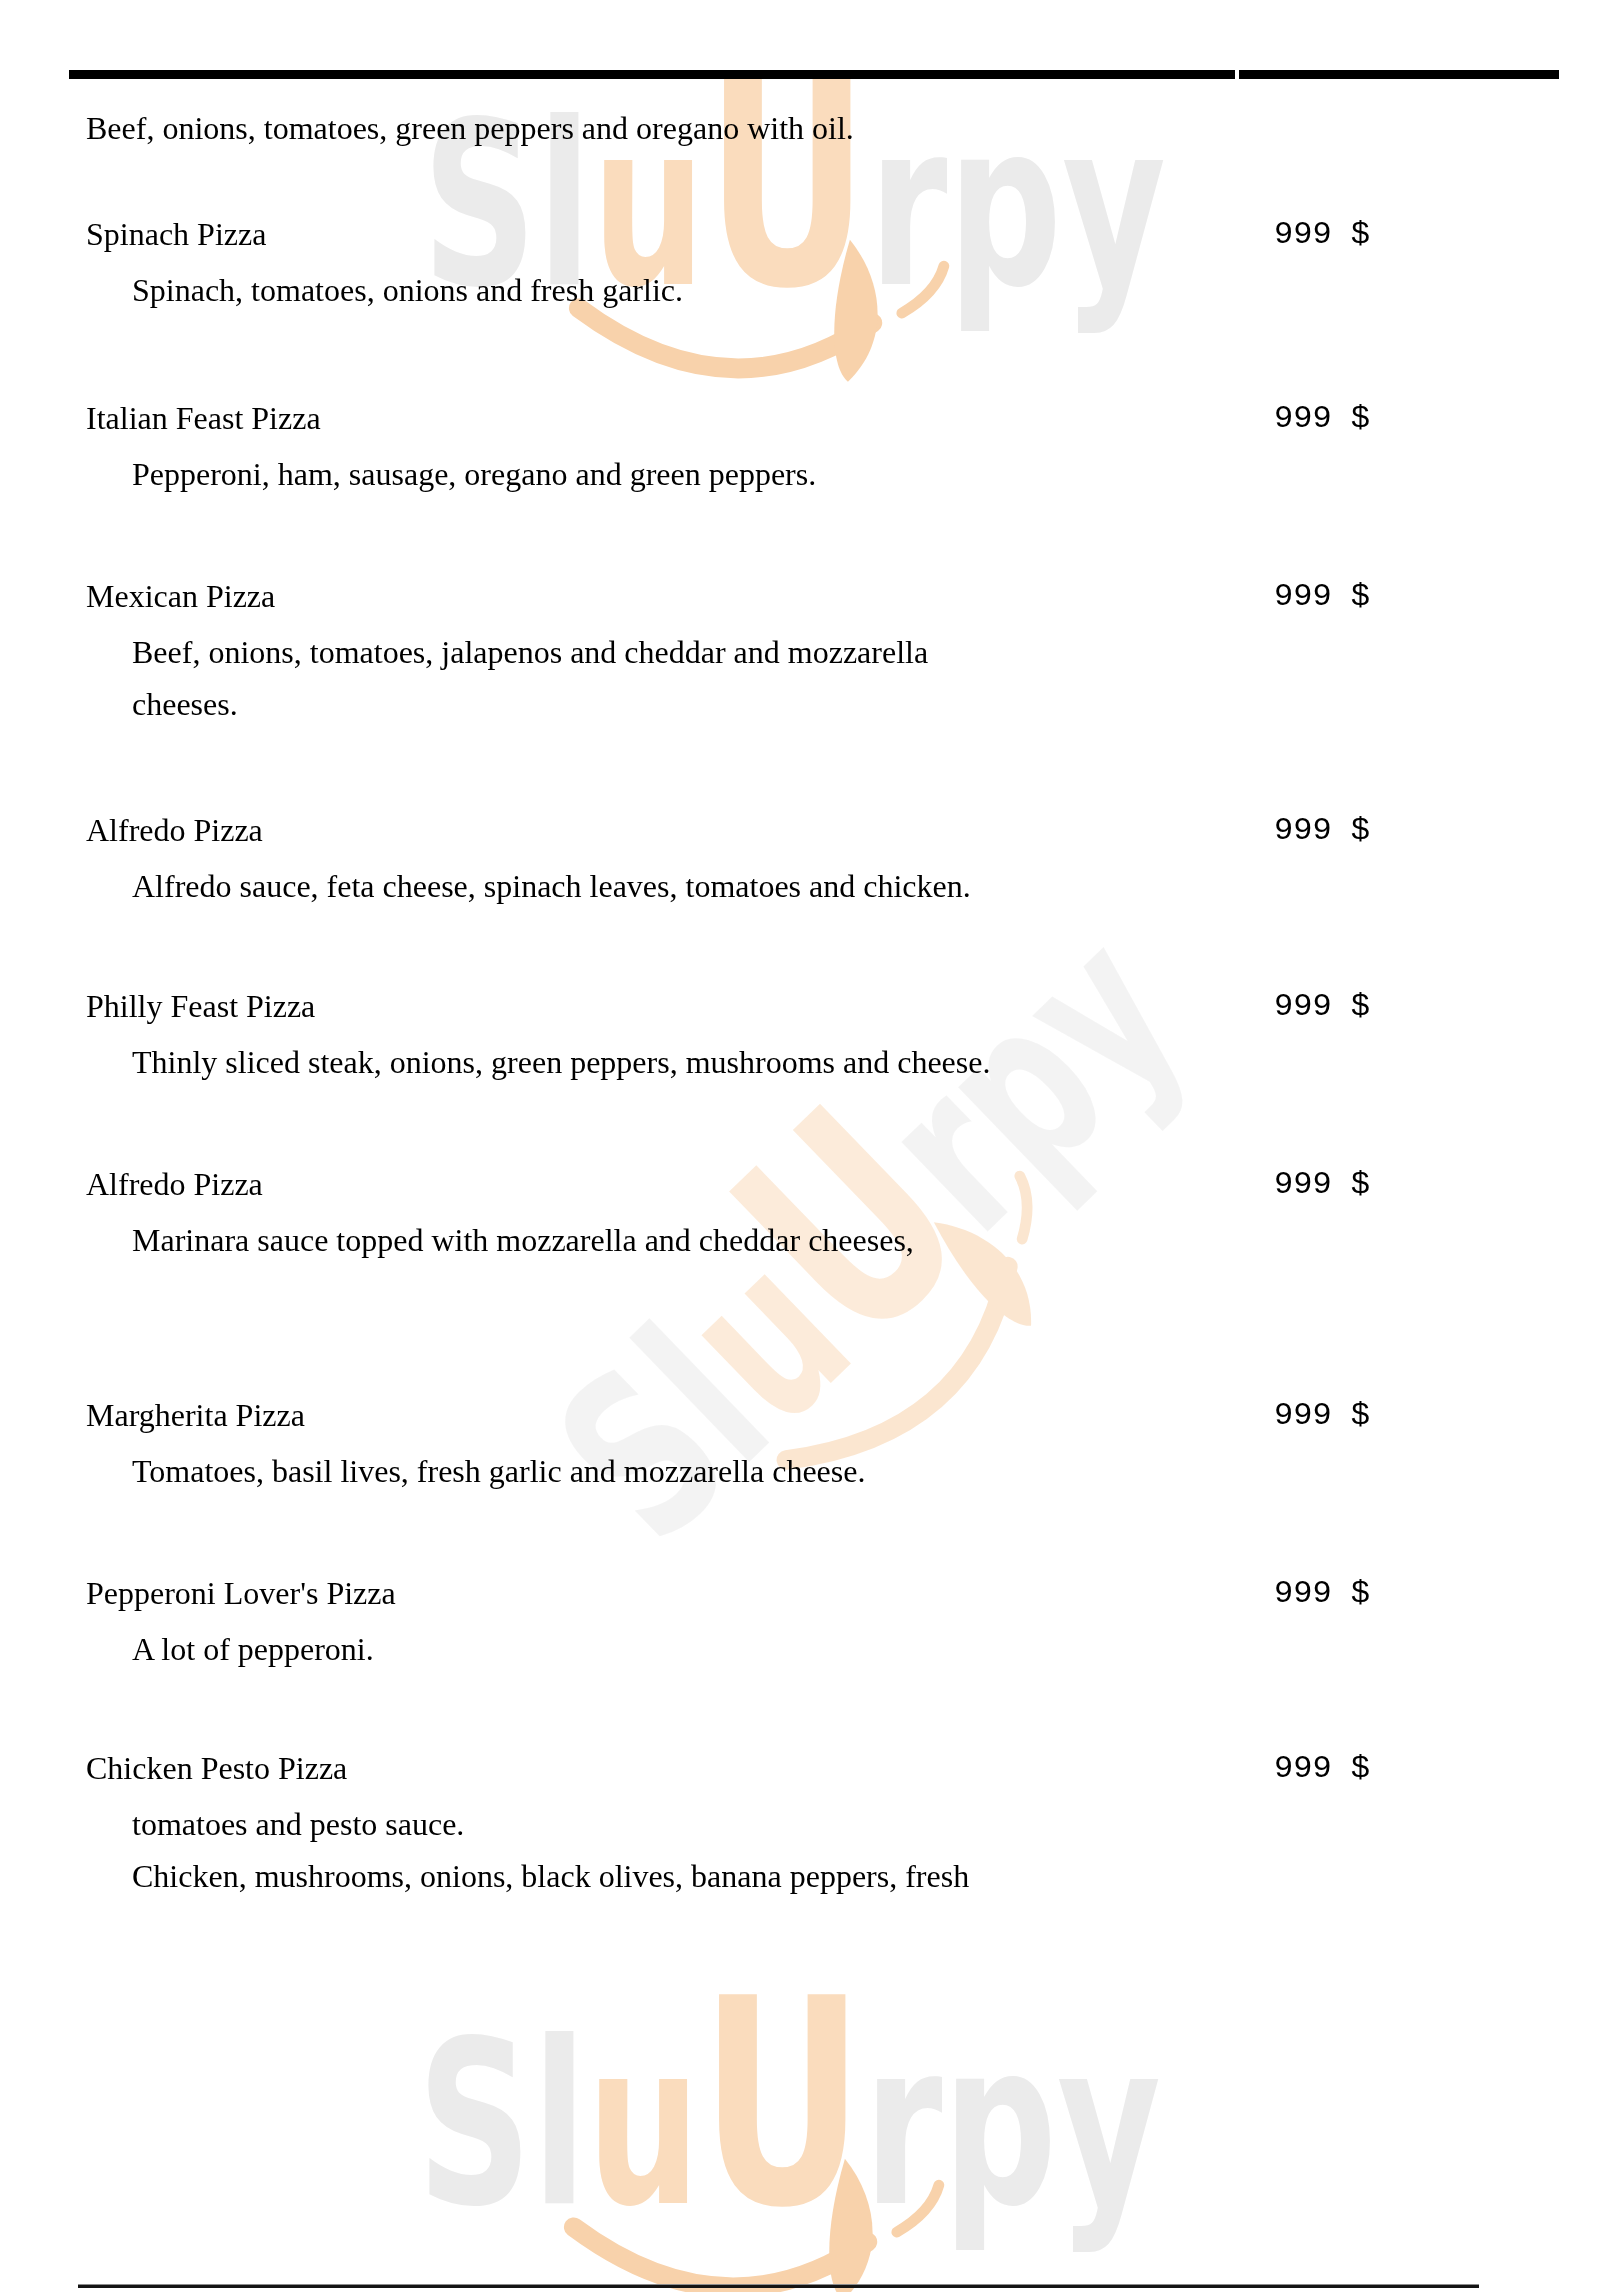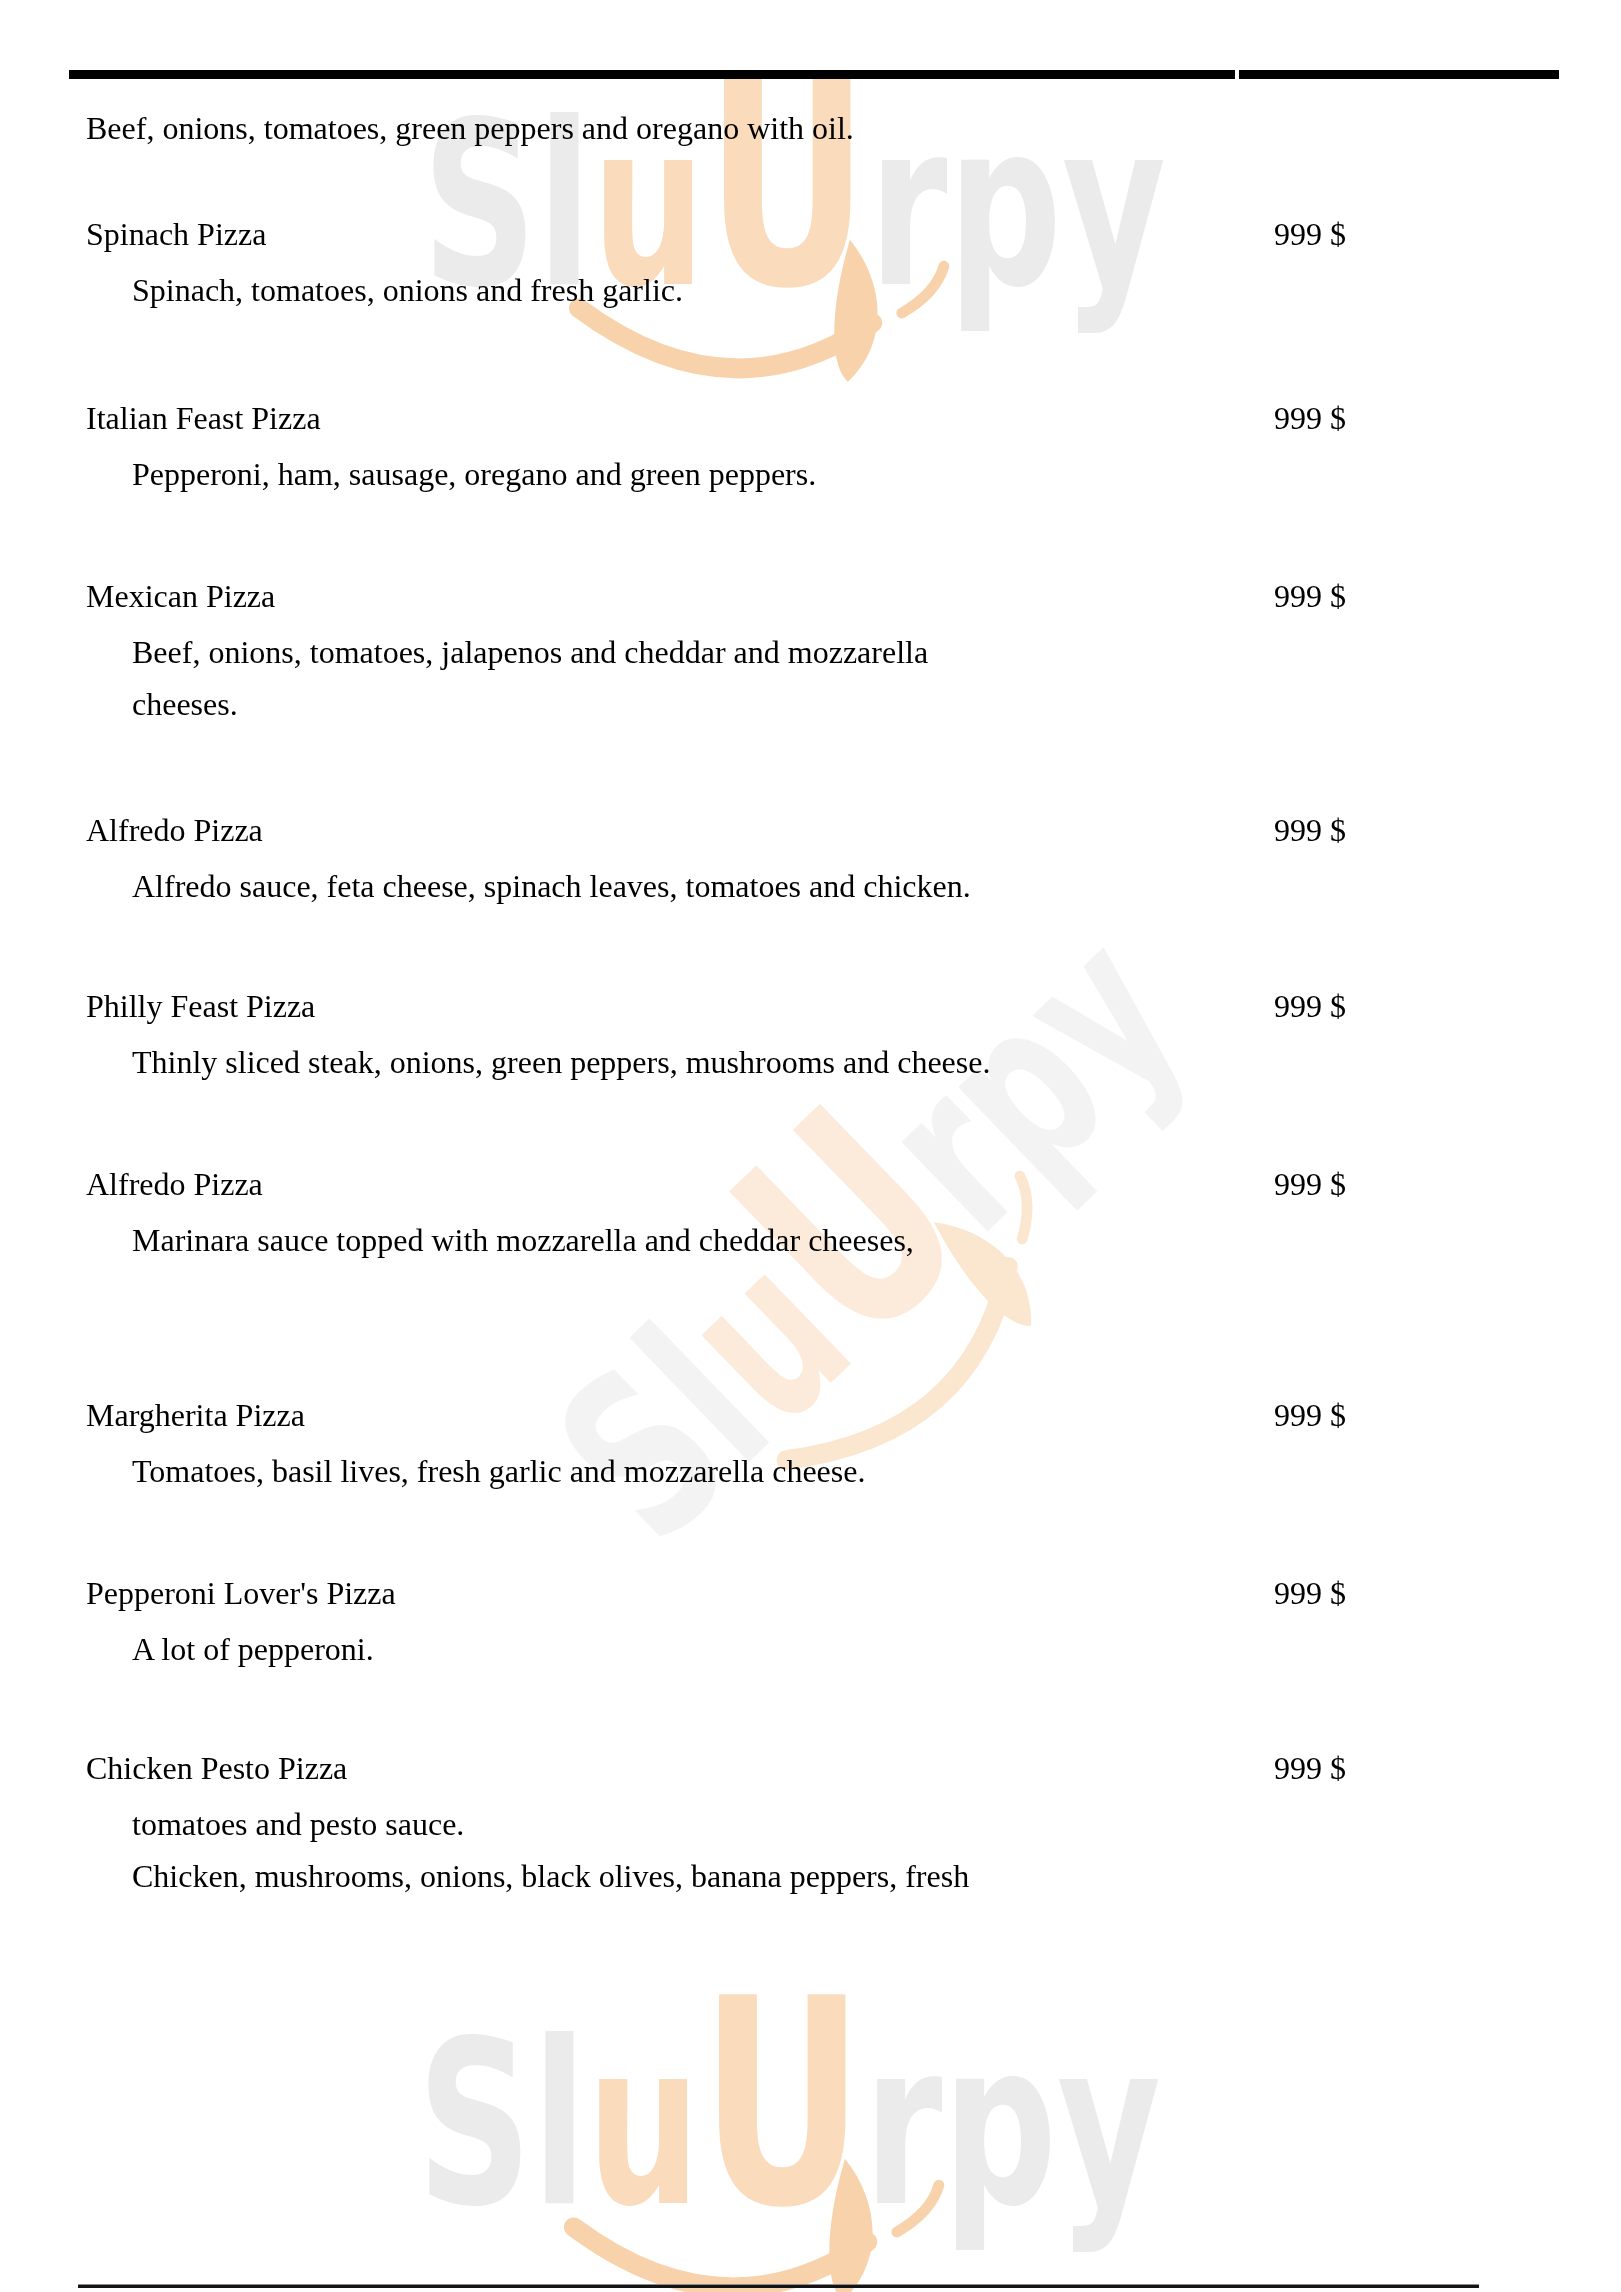--- a/index.html
+++ b/index.html
@@ -76,20 +76,21 @@
     line-height: 37px;
     white-space: nowrap;
   }
   .item .price {
     position: absolute;
     left: 1188px;
     top: 0;
     font-size: 32px;
     line-height: 37px;
     white-space: nowrap;
+    font-family: Liberation Mono, monospace;
   }
   .item .desc {
     position: absolute;
     left: 0;
     top: 48px;
     margin-left: 46px;
   }
   .item .desc-line {
     font-size: 32px;
     line-height: 52px;

